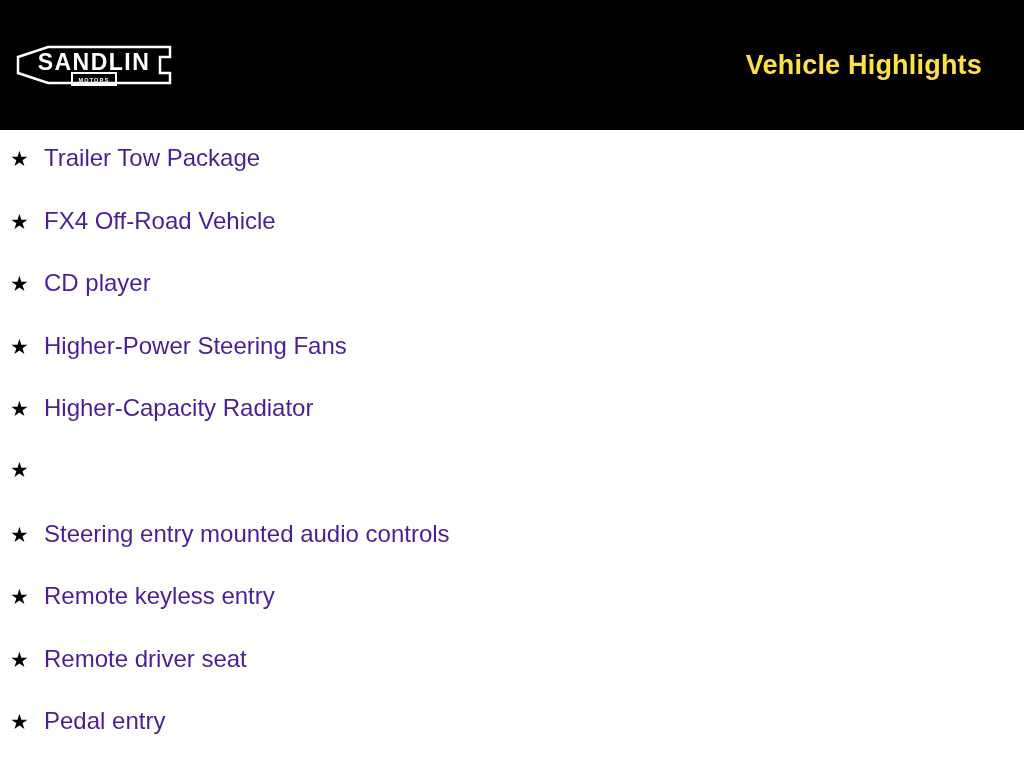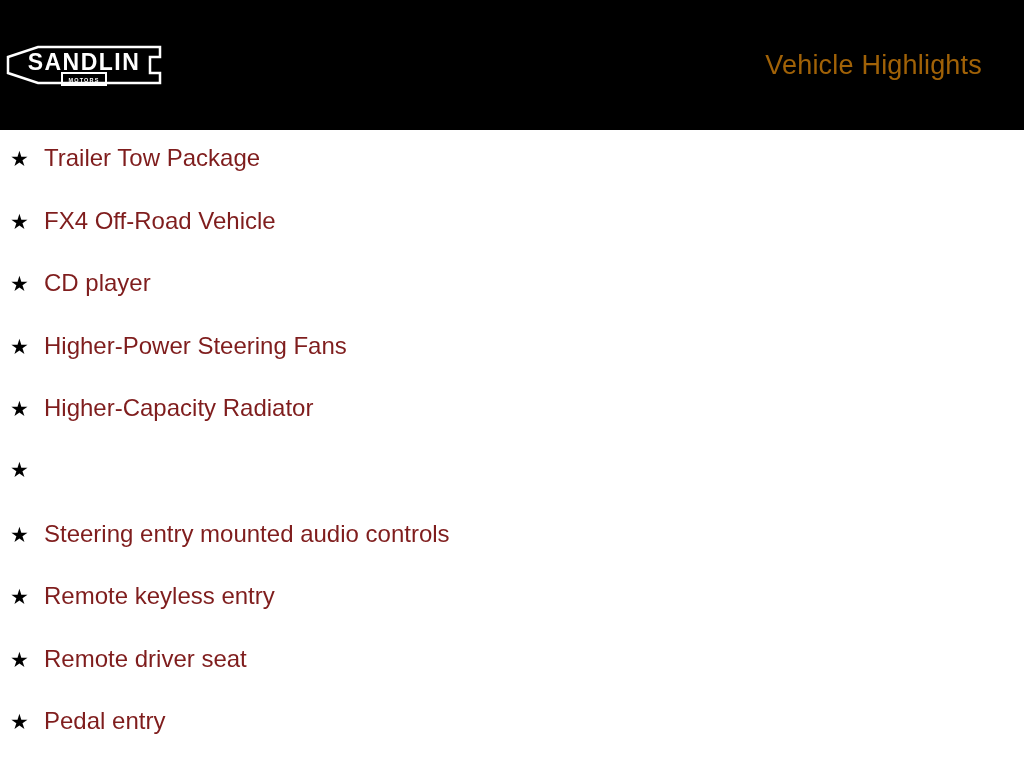--- a/index.html
+++ b/index.html
@@ -22,36 +22,36 @@
   
   .header {
     position: relative;
     width: 1024px;
     height: 130px;
     background: #000000;
     display: flex;
     align-items: center;
     justify-content: space-between;
     box-sizing: border-box;
-    padding: 0 42px 0 4px;
+    padding: 0 42px 0 14px;
   }
 
   .logo {
     position: relative;
     width: 160px;
     height: 56px;
     display: block;
   }
 
   .logo svg { display: block; }
 
   .header-title {
-    color: #a16207;
+    color: #fde047;
     font-size: 27px;
-    font-weight: 400;
+    font-weight: 700;
     letter-spacing: 0.2px;
     white-space: nowrap;
   }
 
   
   .highlights {
     list-style: none;
     margin: 0;
     padding: 16px 0 0 0;
   }
@@ -67,21 +67,21 @@
   .bullet {
     flex: 0 0 auto;
     width: 34px;
     color: #000000;
     font-size: 21px;
     line-height: 1;
     text-align: left;
   }
 
   .item-label {
-    color: #7f1d1d;
+    color: #4c1d95;
     font-size: 24px;
     line-height: 1;
     white-space: nowrap;
   }
 </style>
 </head>
 <body>
 
 <div class="page">
 

